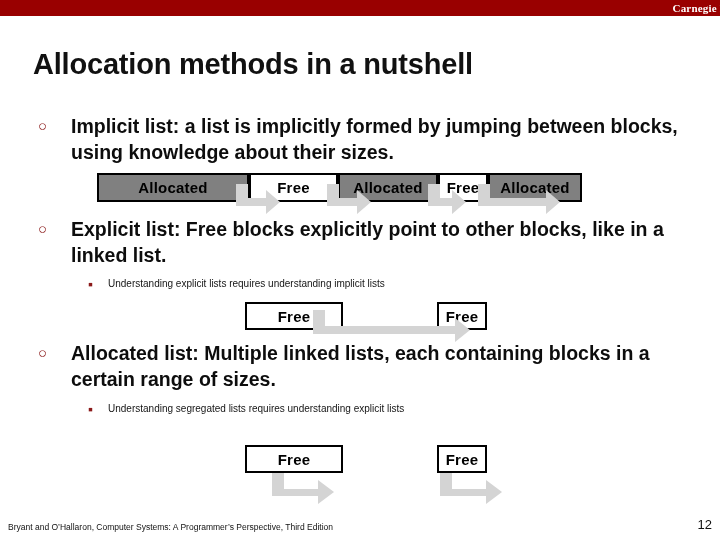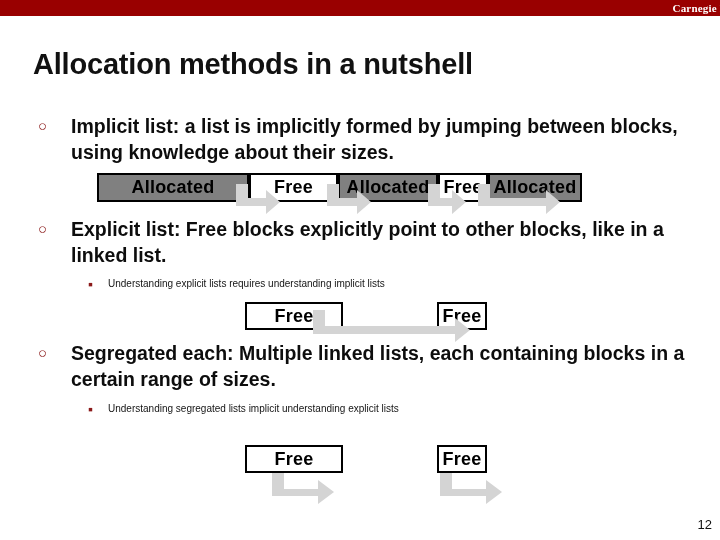--- a/index.html
+++ b/index.html
@@ -59,21 +59,21 @@
     font-size:10px;color:#141414;line-height:22px;
     white-space:nowrap;
   }
 
   
   .blk{
     position:absolute;
     box-sizing:border-box;
     border:2px solid #000000;
     display:flex;align-items:center;justify-content:center;
-    font-size:18px;font-weight:bold;color:#000000;
+    font-size:15px;font-weight:bold;color:#000000;
     letter-spacing:.2px;
   }
   .blk.alloc{background:#808080;}
   .blk.free{background:#ffffff;text-align:right;}
 
   
   .arrows{position:absolute;left:0;top:0;width:720px;height:540px;pointer-events:none;}
 
   
   .footer{
@@ -120,26 +120,26 @@
     <div class="stext">Understanding explicit lists requires understanding implicit lists</div>
   </div>
 
   <div>
     <div class="blk free" style="left:245px;top:302px;width:98px;height:28px;">Free</div>
     <div class="blk free" style="left:437px;top:302px;width:50px;height:28px;">Free</div>
   </div>
 
   <div class="bullet" style="top:340px;">
     <div class="mark">○</div>
-    <div class="btext">Segregated each: Multiple linked lists, each containing blocks in a certain range of sizes.</div>
+    <div class="btext">Allocated list: Multiple linked lists, each containing blocks in a certain range of sizes.</div>
   </div>
 
   <div class="sub" style="top:398px;">
     <div class="mark">▪</div>
-    <div class="stext">Understanding segregated lists implicit understanding explicit lists</div>
+    <div class="stext">Understanding segregated lists requires understanding explicit lists</div>
   </div>
 
   <div>
     <div class="blk free" style="left:245px;top:445px;width:98px;height:28px;">Free</div>
     <div class="blk free" style="left:437px;top:445px;width:50px;height:28px;">Free</div>
   </div>
 
   <svg class="arrows" viewBox="0 0 720 540" width="720" height="540">
     <g fill="#d4d4d4">
 
@@ -175,15 +175,16 @@
                L452 489
                L486 489
                L486 480
                L502 492
                L486 504
                L486 496
                L440 496 Z"></path>
     </g>
   </svg>
 
+  <div class="footer">Bryant and O’Hallaron, Computer Systems: A Programmer’s Perspective, Third Edition</div>
   <div class="pageno">12</div>
 
 </div>
 
 </body></html>

